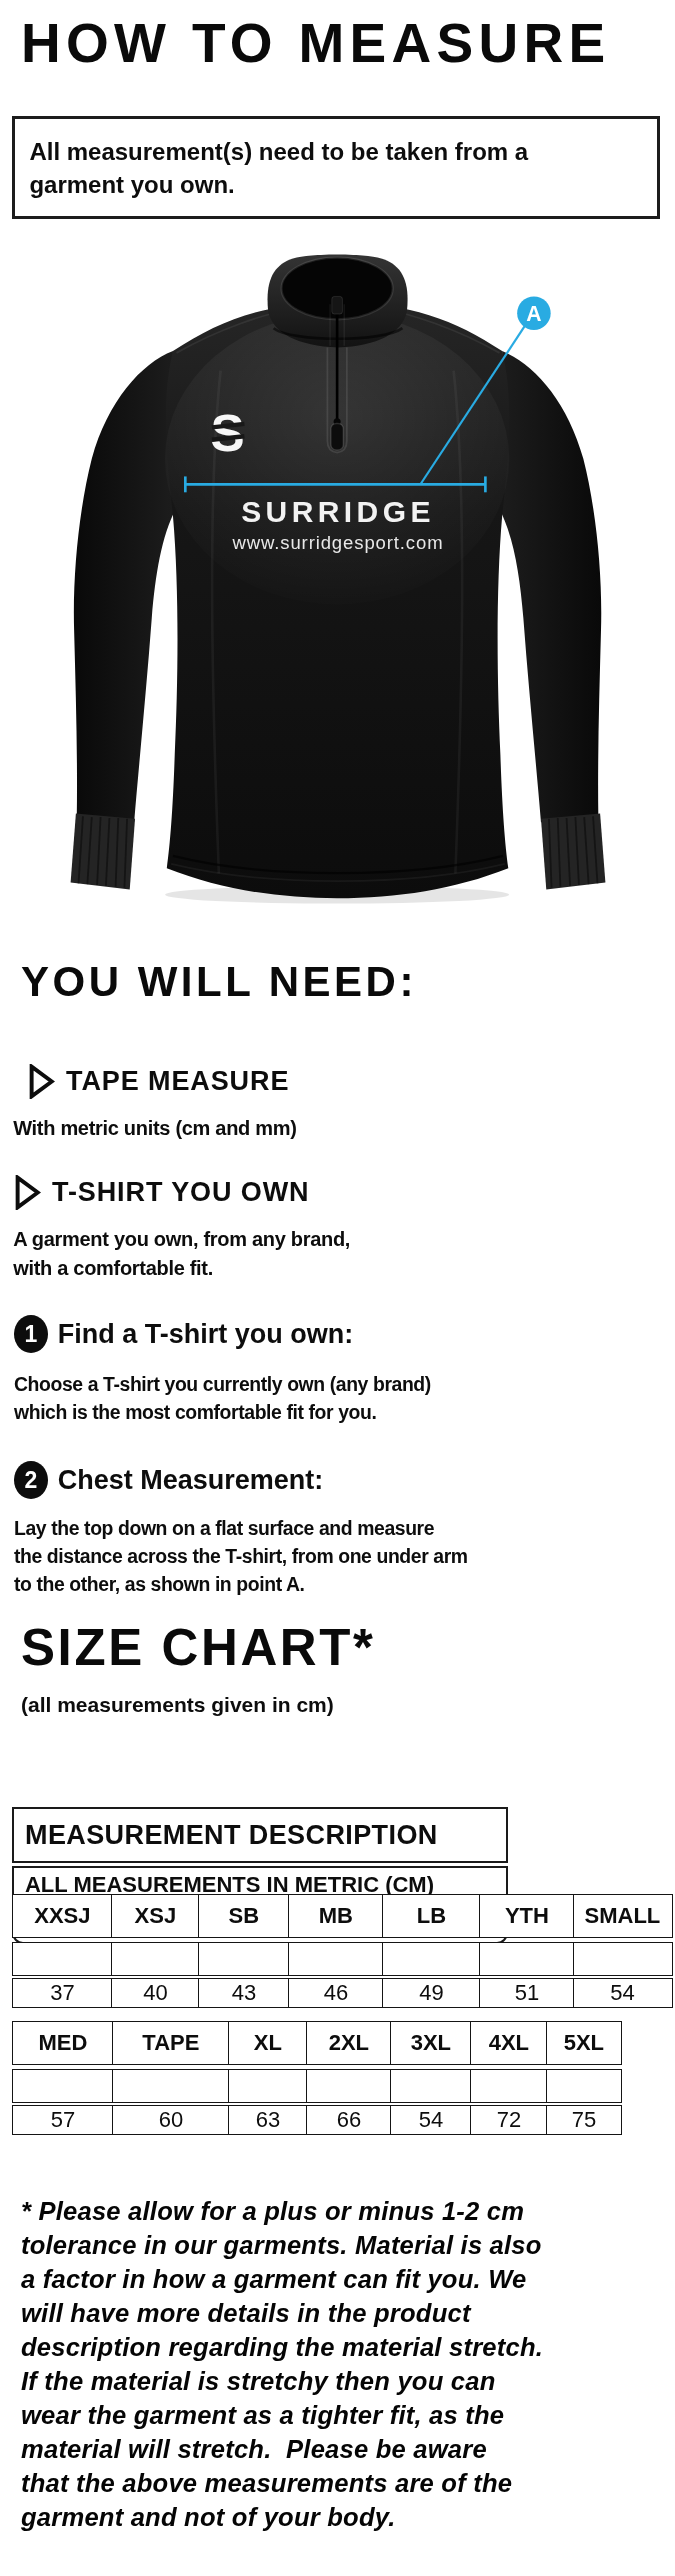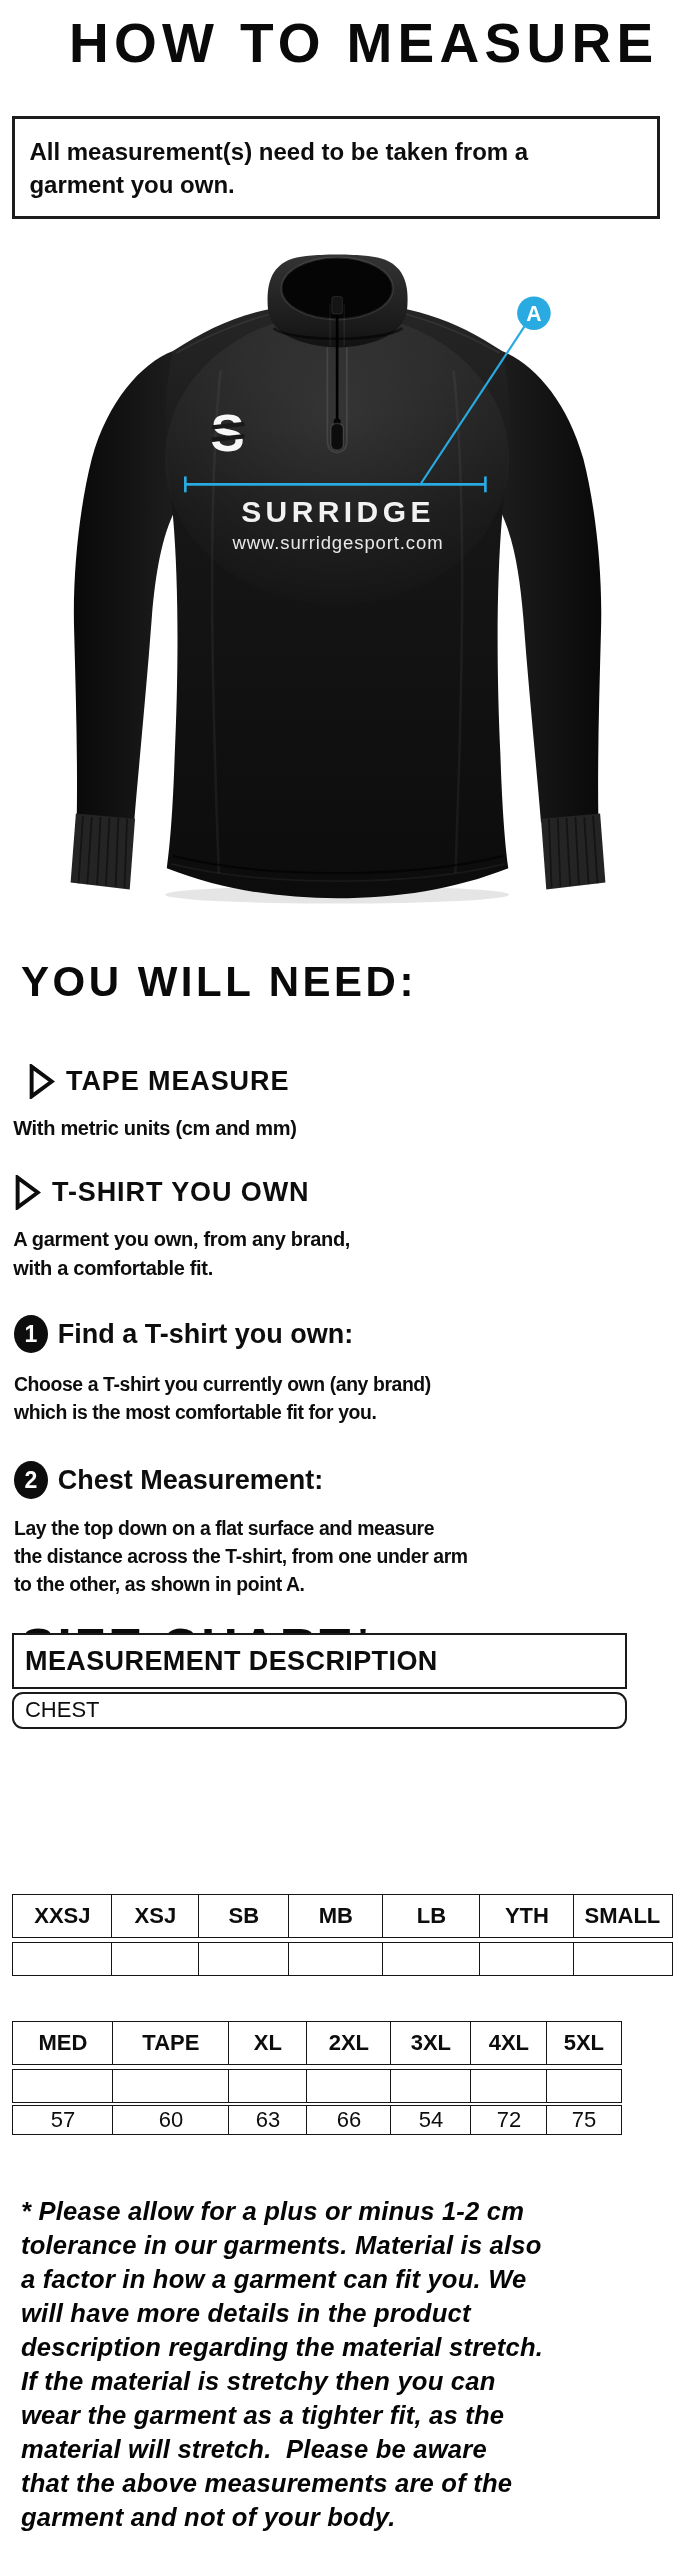--- a/index.html
+++ b/index.html
@@ -1,39 +1,39 @@
 <!DOCTYPE html>
 <html style="font-size:14px"><head>
 <meta charset="utf-8">
 <style>
   html,body{margin:0;padding:0;background:#fff;}
   body{width:676px;height:2576px;position:relative;overflow:hidden;
        font-family:"Liberation Sans","DejaVu Sans",sans-serif;color:#0d0d0d;}
   .abs{position:absolute;}
   
-  .h-main{font-size:55px;font-weight:700;letter-spacing:5.3px;white-space:nowrap;color:#0a0a0a;margin-left:48px;}
+  .h-main{font-size:55px;font-weight:700;letter-spacing:5.3px;white-space:nowrap;color:#0a0a0a;}
   .h-sec{font-size:42px;font-weight:700;letter-spacing:3.5px;white-space:nowrap;color:#0a0a0a;}
   .h-size{font-size:51px;font-weight:700;letter-spacing:2.6px;white-space:nowrap;color:#0a0a0a;}
   
   .notice{left:12.4px;top:116px;width:648px;height:103px;border:3.5px solid #1c1c1c;box-sizing:border-box;
           display:flex;align-items:center;}
   .notice p{margin:0 0 0 14px;font-size:24px;line-height:33px;font-weight:700;max-width:582px;}
   
   .need-row{display:flex;align-items:center;gap:11.5px;}
   .need-title{font-size:27px;font-weight:700;letter-spacing:0.9px;white-space:nowrap;}
   .need-desc{font-size:20px;font-weight:700;line-height:29px;letter-spacing:-0.3px;}
   
   .step-row{display:flex;align-items:center;gap:9.7px;}
   .badge{width:34px;height:38px;border-radius:50%;background:#0d0d0d;color:#fff;
          display:flex;align-items:center;justify-content:center;font-size:23px;font-weight:700;}
   .step-title{font-size:27px;font-weight:700;}
   .step-body{font-size:19.4px;font-weight:700;line-height:28px;letter-spacing:-0.4px;}
   .sub{font-size:21px;font-weight:700;}
   
-  .desc-table{left:12.4px;top:1633px;width:615px;}
+  .desc-table{left:12.4px;top:1807px;width:496px;}
   .desc-row{box-sizing:border-box;border:2.6px solid #1a1a1a;margin-bottom:2.6px;display:flex;
             align-items:center;padding-left:10.6px;background:#fff;}
   .desc-row.r1{height:56px;font-size:27px;font-weight:700;letter-spacing:0.4px;}
   .desc-row.r2{height:39px;font-size:22px;font-weight:700;}
   .desc-row.r3{height:37px;font-size:22px;font-weight:400;border-radius:11px;}
   
   .size-table{box-sizing:border-box;}
   .s-row{box-sizing:border-box;border:1.8px solid #151515;display:grid;background:#fff;}
   .s-row .cell{display:flex;align-items:center;justify-content:center;border-left:1.8px solid #151515;text-align:right;}
   .s-row .cell:first-child{border-left:none;}
@@ -175,20 +175,21 @@
   <div class="badge">2</div>
   <span class="step-title">Chest Measurement:</span>
 </div>
 <div class="abs step-body" style="left:14px;top:1514px;">Lay the top down on a flat surface and measure<br>the distance across the T-shirt, from one under arm<br>to the other, as shown in point A.</div>
 
 <div class="abs h-size" style="left:21px;top:1618px;">SIZE CHART*</div>
 <div class="abs sub" style="left:21px;top:1693px;">(all measurements given in cm)</div>
 
 <div class="abs desc-table">
   <div class="desc-row r1">MEASUREMENT DESCRIPTION</div>
+  <div class="desc-row r2">ALL MEASUREMENTS IN METRIC (CM)</div>
   <div class="desc-row r3">CHEST</div>
 </div>
 
 <div class="abs size-table t1" style="left:12.4px;top:1894px;">
   <div class="s-row s-head">
       <div class="cell">XXSJ</div>
       <div class="cell">XSJ</div>
       <div class="cell">SB</div>
       <div class="cell">MB</div>
       <div class="cell">LB</div>
@@ -197,20 +198,29 @@
     </div>
   <div class="s-row s-empty">
       <div class="cell"></div>
       <div class="cell"></div>
       <div class="cell"></div>
       <div class="cell"></div>
       <div class="cell"></div>
       <div class="cell"></div>
       <div class="cell"></div>
     </div>
+  <div class="s-row s-vals">
+      <div class="cell">37</div>
+      <div class="cell">40</div>
+      <div class="cell">43</div>
+      <div class="cell">46</div>
+      <div class="cell">49</div>
+      <div class="cell">51</div>
+      <div class="cell">54</div>
+    </div>
 </div>
 
 <div class="abs size-table t2" style="left:12.4px;top:2021px;">
   <div class="s-row s-head">
       <div class="cell">MED</div>
       <div class="cell">TAPE</div>
       <div class="cell">XL</div>
       <div class="cell">2XL</div>
       <div class="cell">3XL</div>
       <div class="cell">4XL</div>

